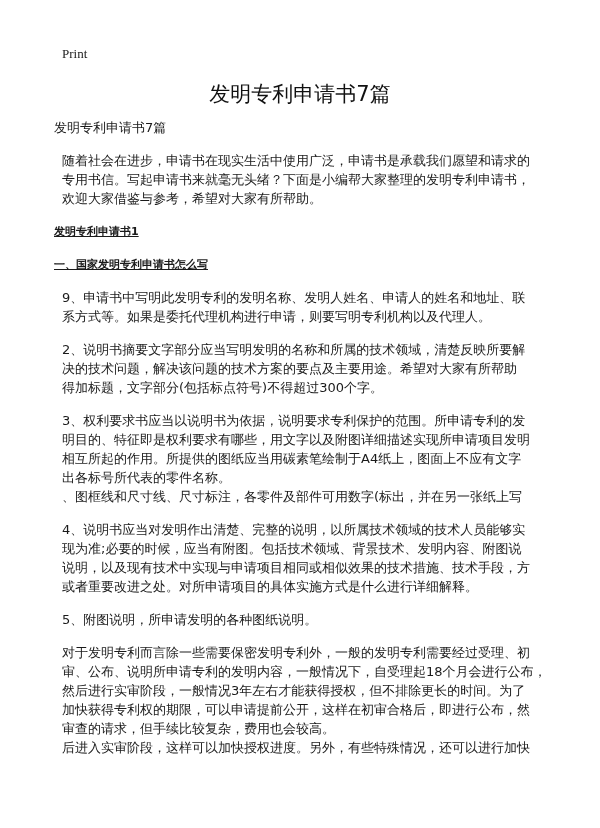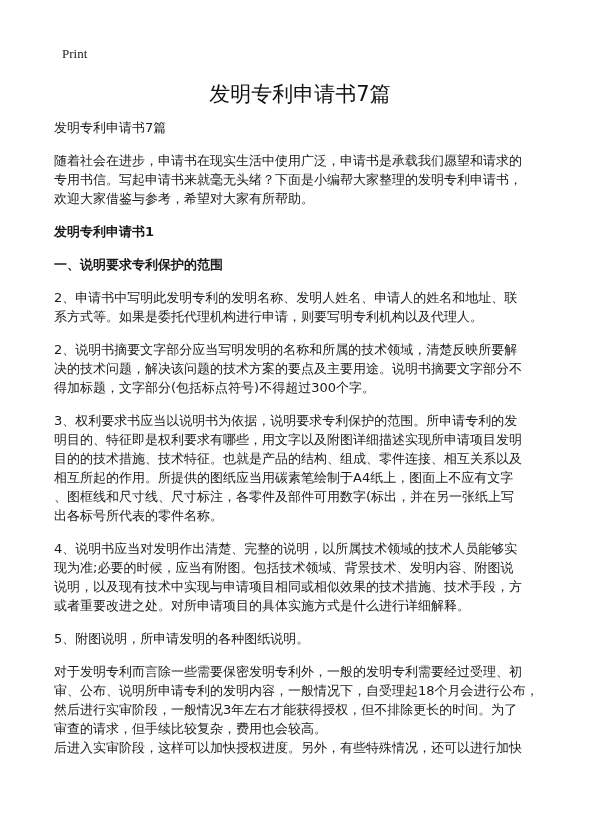--- a/index.html
+++ b/index.html
@@ -2,73 +2,73 @@
 <html><head>
   <meta charset="utf-8">
   <style>
     html, body { margin: 0; padding: 0; background: #ffffff; }
     body { width: 600px; height: 828px; position: relative; overflow: hidden; color: #111111; }
     .print-label { position: absolute; left: 53px; top: 46px; font-family: "Liberation Serif", serif; font-size: 13px; color: #222; margin-left: 9px; }
     .title { position: absolute; left: 0; right: 0; top: 80px; text-align: center; font-family: "DejaVu Sans", sans-serif; font-size: 21px; color: #111; }
     .content { position: absolute; left: 54px; top: 118px; width: 500px; font-family: "DejaVu Sans", sans-serif; font-size: 13px; line-height: 19px; color: #1a1a1a; }
     .content p { margin: 0 0 14px 0; }
     .content .subtitle { margin-bottom: 14px; }
-    .content h3 { margin: 0 0 14px 0; font-size: 13px; font-weight: bold; line-height: 19px; }
-    .line { display: block; white-space: nowrap; }
+    .content h3 { margin: 0 0 14px 0; font-size: 11px; font-weight: bold; line-height: 19px; text-decoration: underline; }
+    .line { display: block; white-space: nowrap; margin-left: 8px; }
   </style>
 </head>
 <body>
 
 <div class="print-label">Print</div>
 
 <h1 class="title" style="margin:0;font-weight:normal;">发明专利申请书7篇</h1>
 
 <div class="content">
   <p class="subtitle">发明专利申请书7篇</p>
 
   <p>
     <span class="line">随着社会在进步，申请书在现实生活中使用广泛，申请书是承载我们愿望和请求的</span>
     <span class="line">专用书信。写起申请书来就毫无头绪？下面是小编帮大家整理的发明专利申请书，</span>
     <span class="line">欢迎大家借鉴与参考，希望对大家有所帮助。</span>
   </p>
 
   <h3>发明专利申请书1</h3>
-  <h3>一、说明要求专利保护的范围</h3>
+  <h3>一、国家发明专利申请书怎么写</h3>
 
   <p>
-    <span class="line">2、申请书中写明此发明专利的发明名称、发明人姓名、申请人的姓名和地址、联</span>
+    <span class="line">9、申请书中写明此发明专利的发明名称、发明人姓名、申请人的姓名和地址、联</span>
     <span class="line">系方式等。如果是委托代理机构进行申请，则要写明专利机构以及代理人。</span>
   </p>
 
   <p>
     <span class="line">2、说明书摘要文字部分应当写明发明的名称和所属的技术领域，清楚反映所要解</span>
-    <span class="line">决的技术问题，解决该问题的技术方案的要点及主要用途。说明书摘要文字部分不</span>
+    <span class="line">决的技术问题，解决该问题的技术方案的要点及主要用途。希望对大家有所帮助</span>
     <span class="line">得加标题，文字部分(包括标点符号)不得超过300个字。</span>
   </p>
 
   <p>
     <span class="line">3、权利要求书应当以说明书为依据，说明要求专利保护的范围。所申请专利的发</span>
     <span class="line">明目的、特征即是权利要求有哪些，用文字以及附图详细描述实现所申请项目发明</span>
-    <span class="line">目的的技术措施、技术特征。也就是产品的结构、组成、零件连接、相互关系以及</span>
     <span class="line">相互所起的作用。所提供的图纸应当用碳素笔绘制于A4纸上，图面上不应有文字</span>
+    <span class="line">出各标号所代表的零件名称。</span>
     <span class="line">、图框线和尺寸线、尺寸标注，各零件及部件可用数字(标出，并在另一张纸上写</span>
-    <span class="line">出各标号所代表的零件名称。</span>
   </p>
 
   <p>
     <span class="line">4、说明书应当对发明作出清楚、完整的说明，以所属技术领域的技术人员能够实</span>
     <span class="line">现为准;必要的时候，应当有附图。包括技术领域、背景技术、发明内容、附图说</span>
     <span class="line">说明，以及现有技术中实现与申请项目相同或相似效果的技术措施、技术手段，方</span>
     <span class="line">或者重要改进之处。对所申请项目的具体实施方式是什么进行详细解释。</span>
   </p>
 
   <p>
     <span class="line">5、附图说明，所申请发明的各种图纸说明。</span>
   </p>
 
   <p>
     <span class="line">对于发明专利而言除一些需要保密发明专利外，一般的发明专利需要经过受理、初</span>
     <span class="line">审、公布、说明所申请专利的发明内容，一般情况下，自受理起18个月会进行公布，</span>
     <span class="line">然后进行实审阶段，一般情况3年左右才能获得授权，但不排除更长的时间。为了</span>
+    <span class="line">加快获得专利权的期限，可以申请提前公开，这样在初审合格后，即进行公布，然</span>
     <span class="line">审查的请求，但手续比较复杂，费用也会较高。</span>
     <span class="line">后进入实审阶段，这样可以加快授权进度。另外，有些特殊情况，还可以进行加快</span>
   </p>
 </div>
 
 </body></html>

